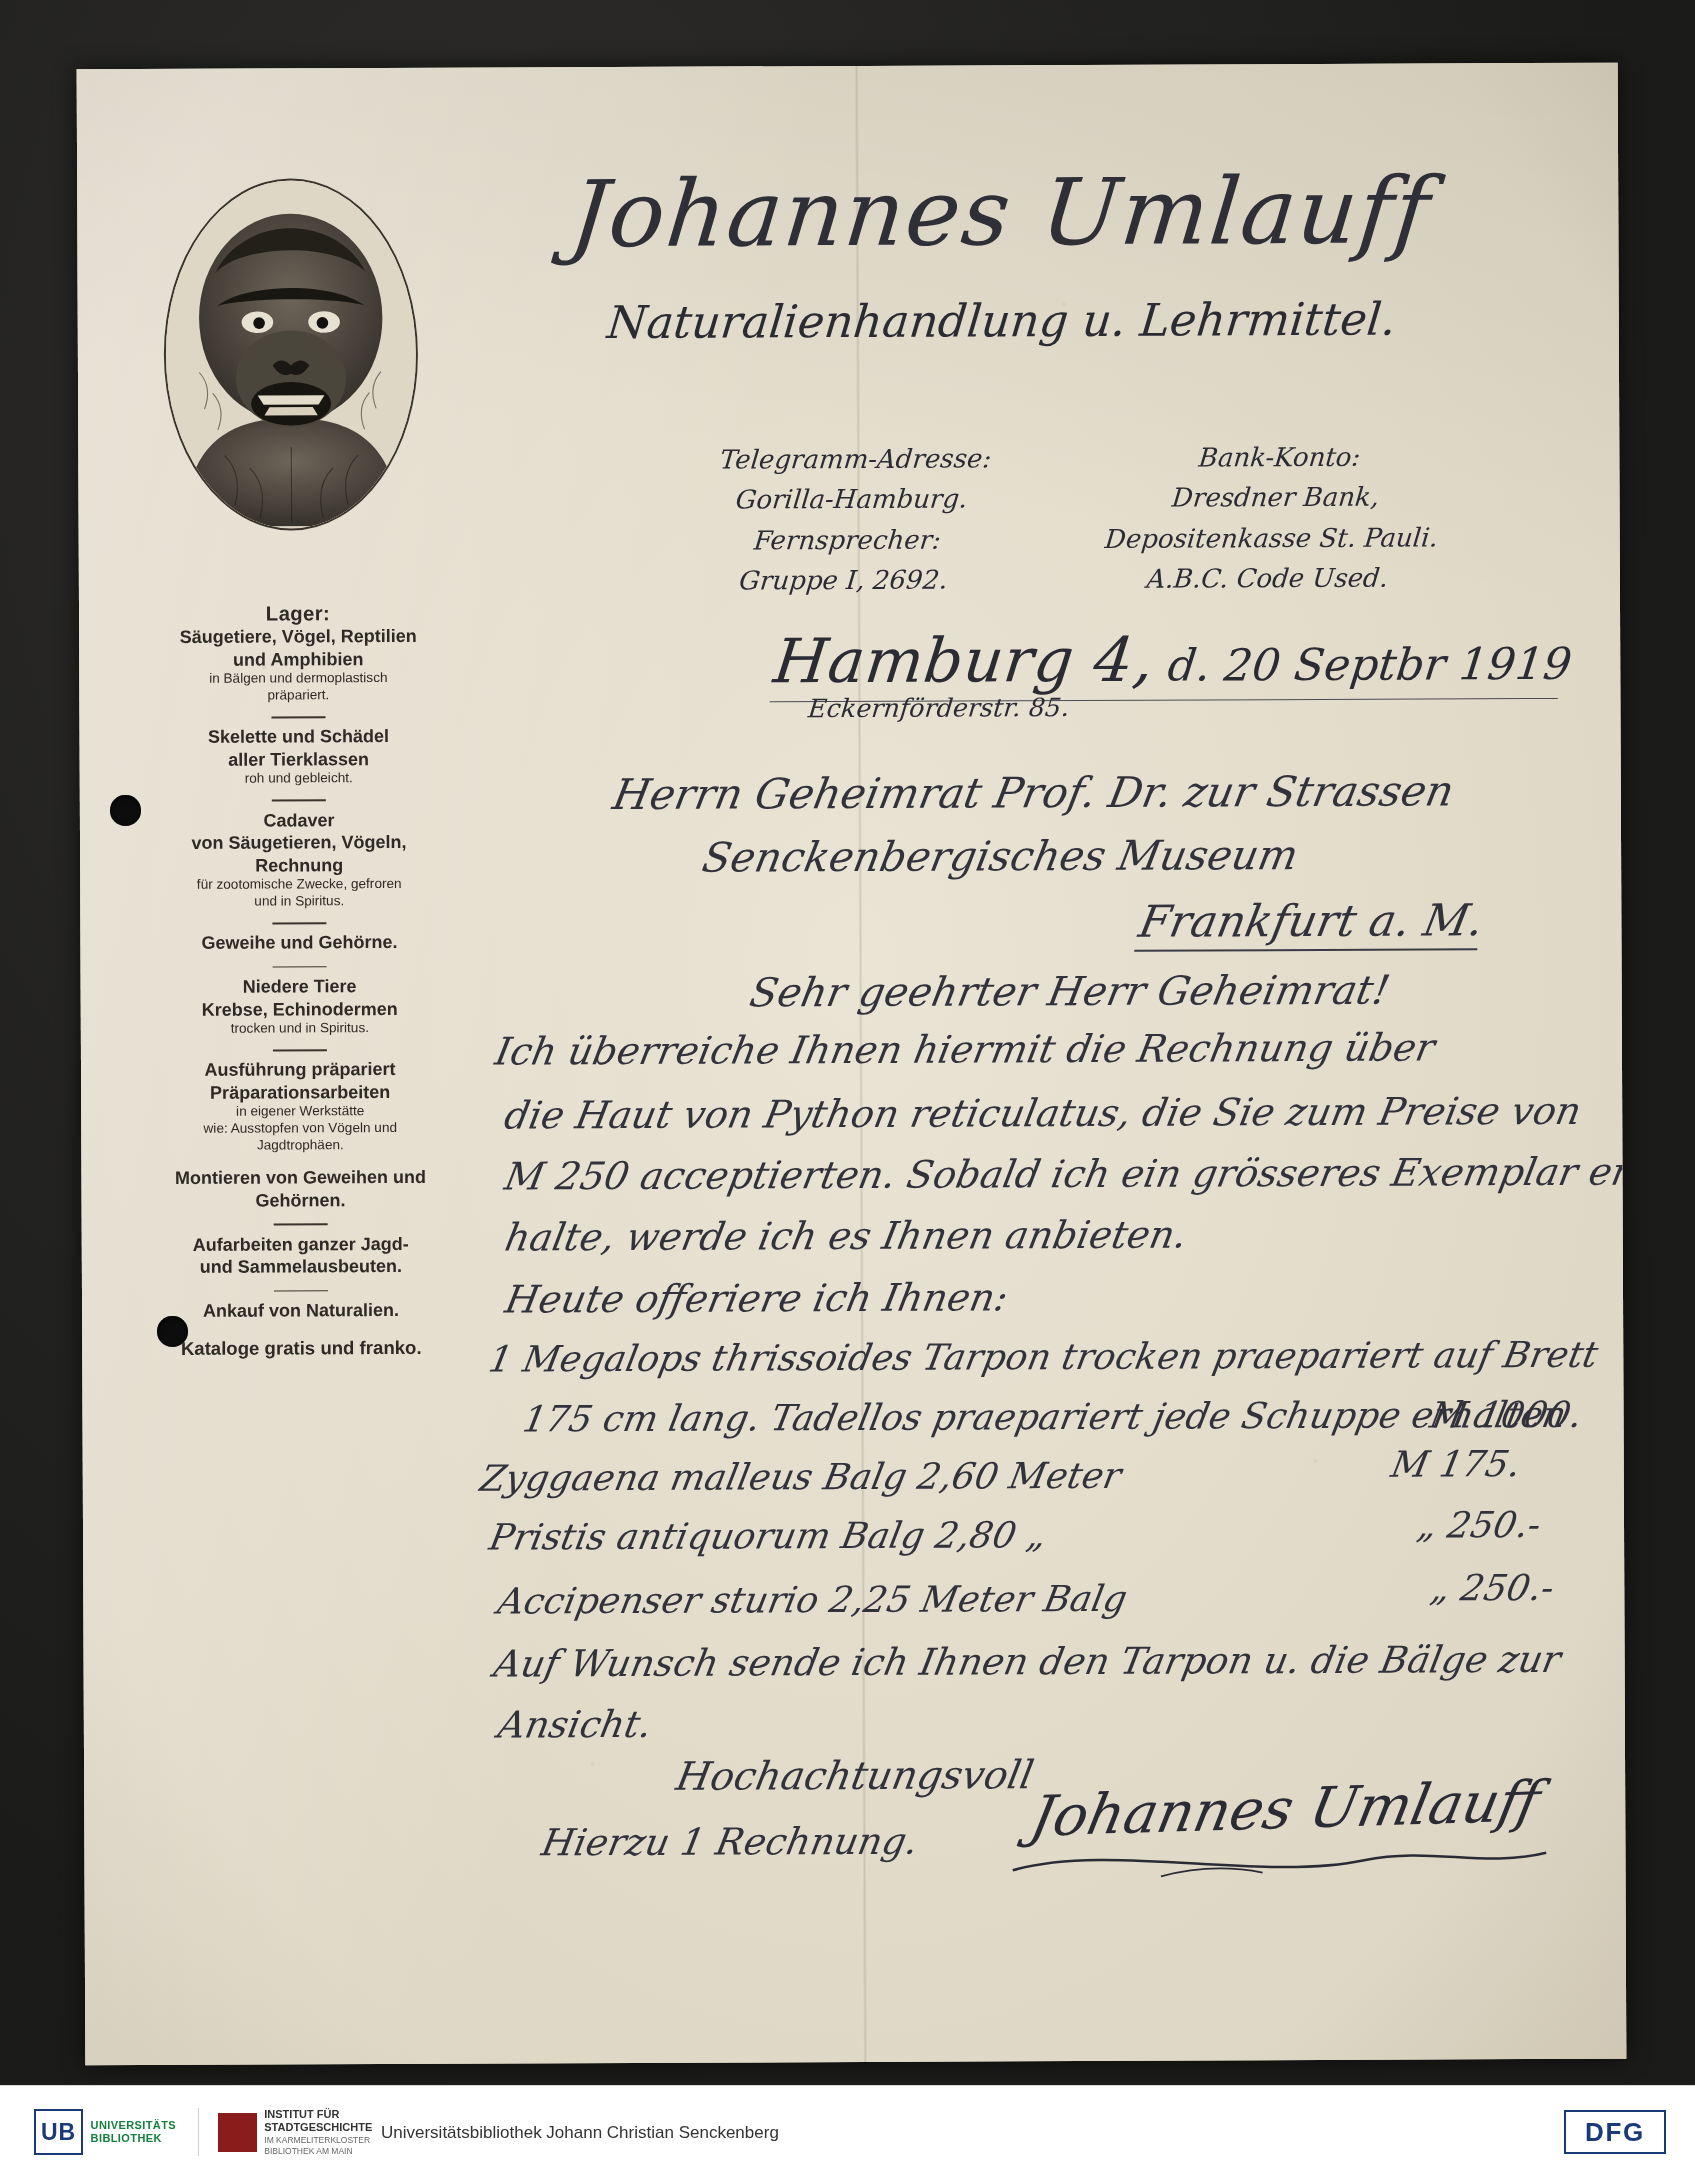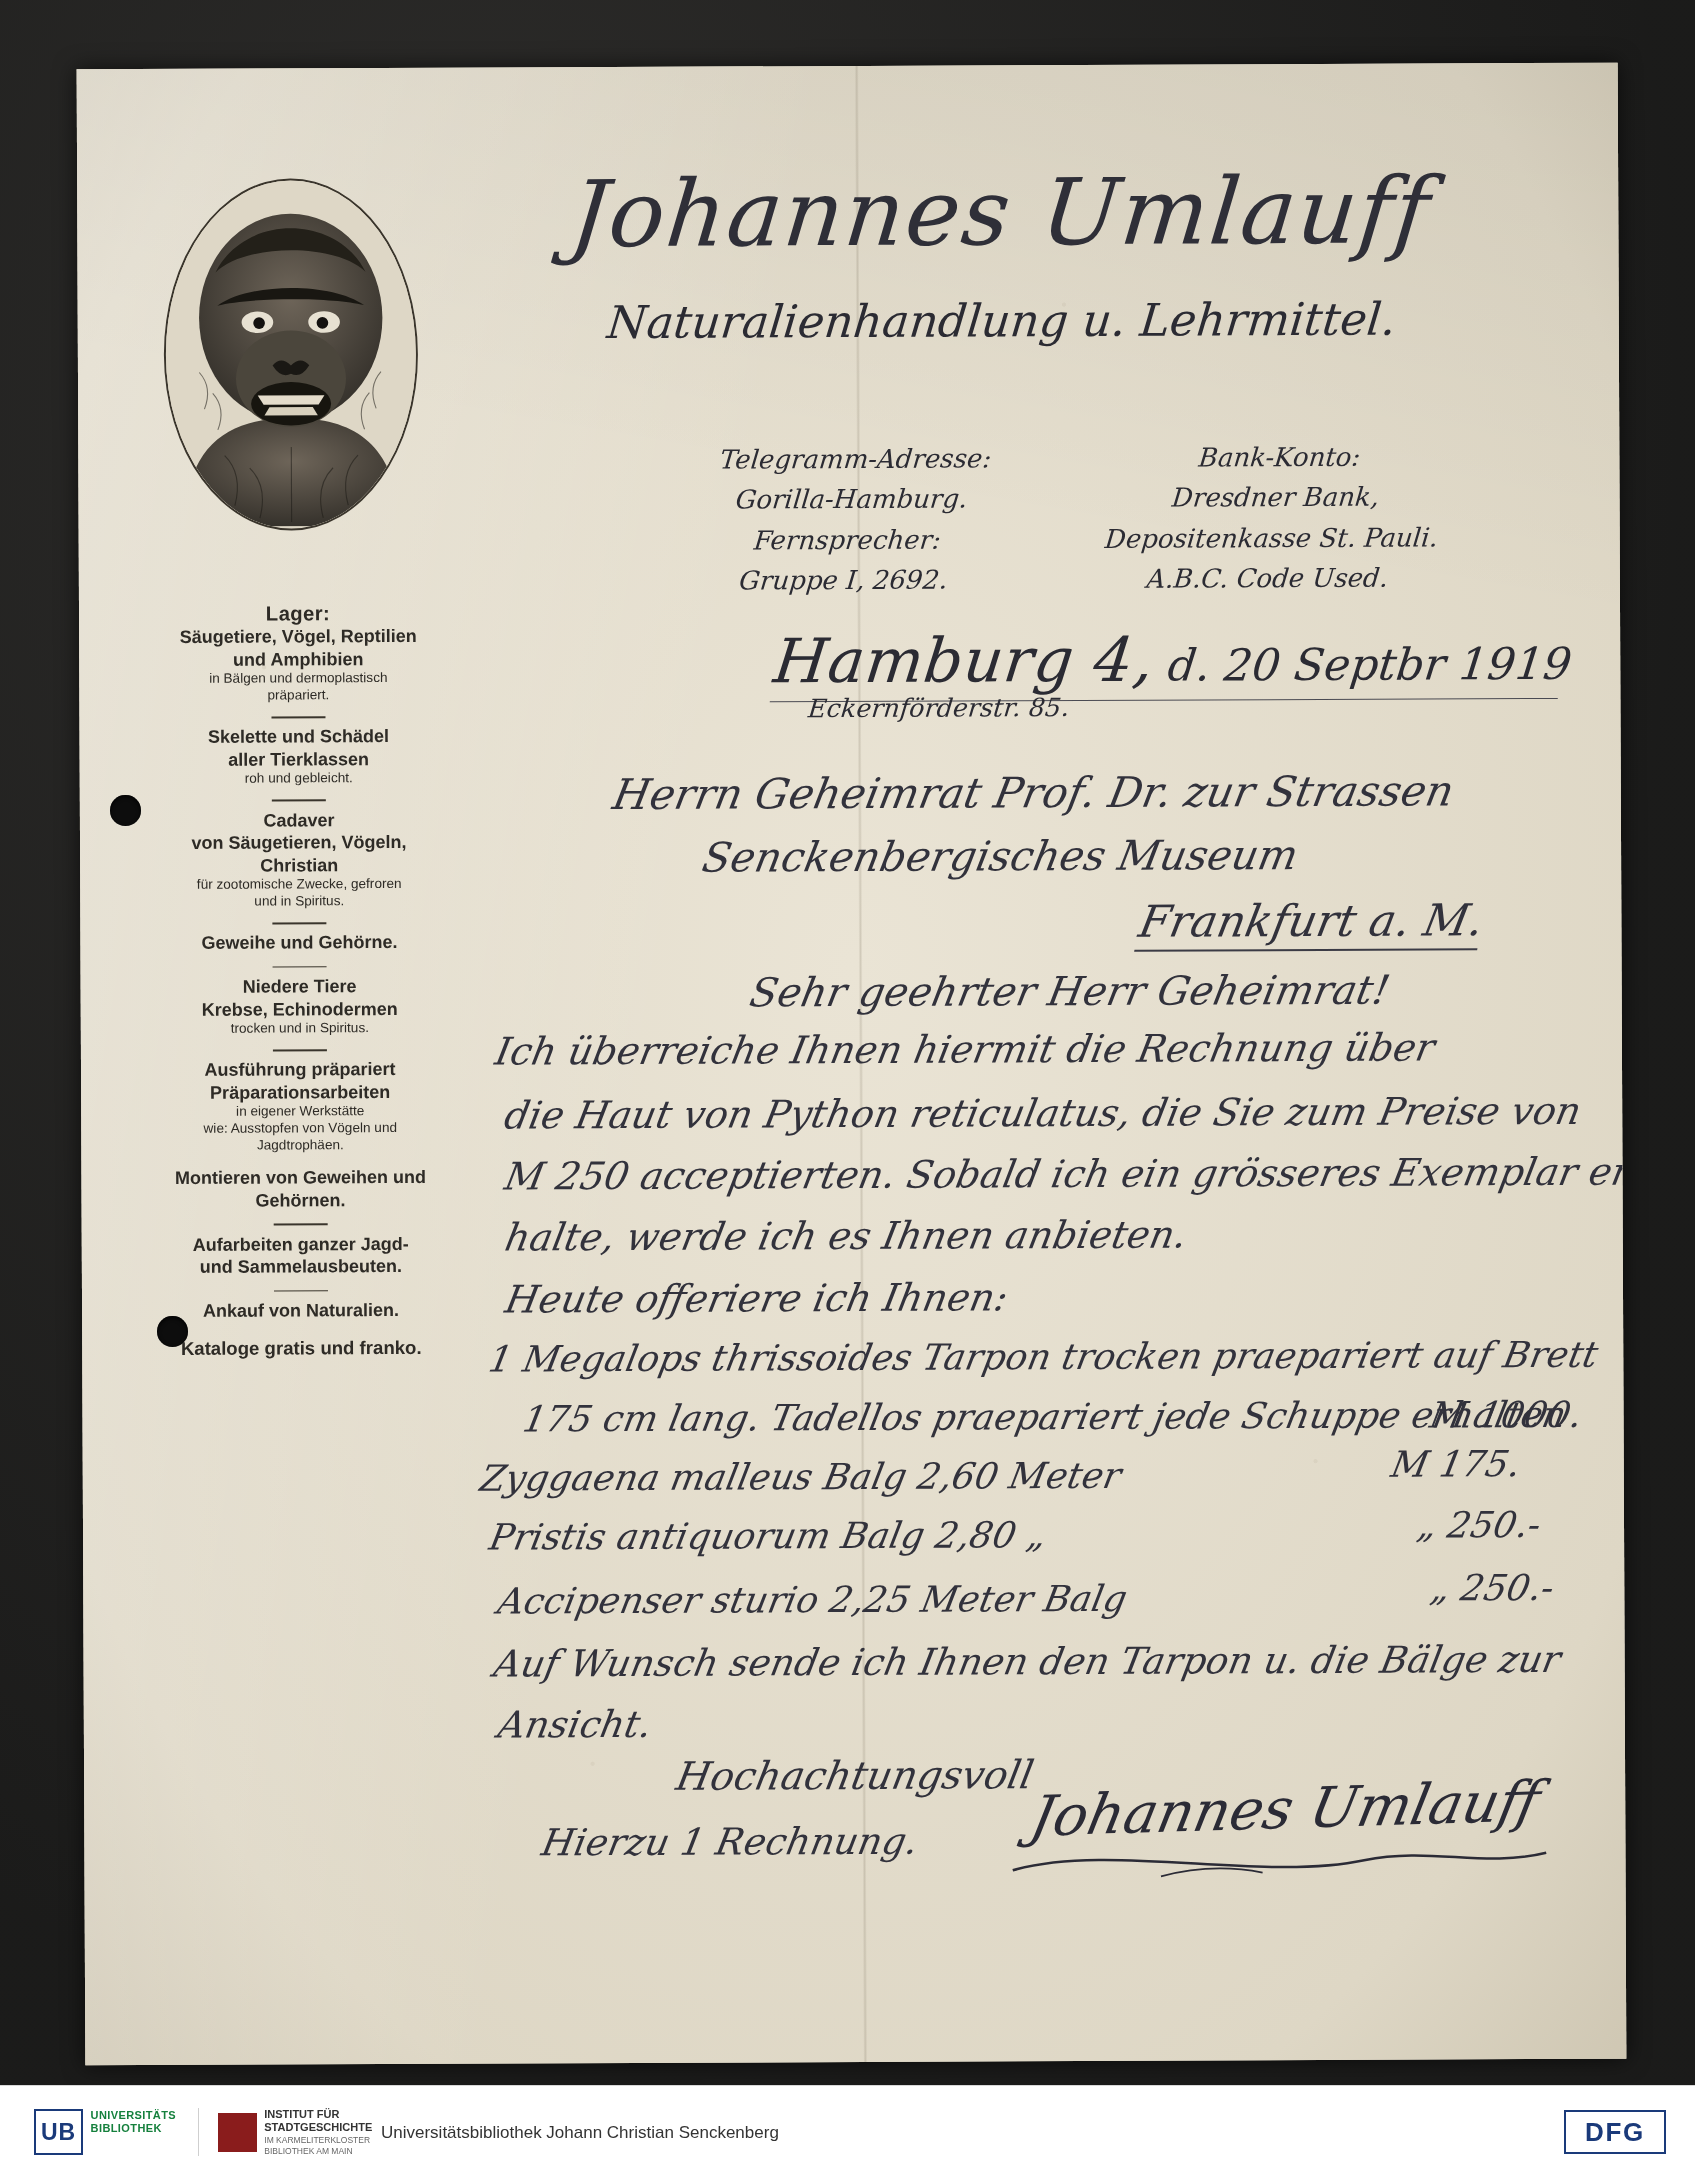--- a/index.html
+++ b/index.html
@@ -226,21 +226,21 @@
   }
   #footer-inner {
     position: absolute;
     left: 34px; top: 0;
     height: 92px;
     display: flex;
     align-items: center;
     gap: 22px;
   }
   #ub-logo {
-    display: flex; align-items: flex-start; gap: 7.6px;
+    display: flex; align-items: center; gap: 7.6px;
   }
   #ub-mark {
     width: 49px; height: 46px;
     border: 2.5px solid #1a3a7a;
     color: #1a3a7a;
     font-weight: bold;
     font-size: 23px;
     display: flex; align-items: center; justify-content: center;
     letter-spacing: 0.8px;
   }
@@ -360,21 +360,21 @@
       <div class="rule"></div>
       <div class="blk">
         <div class="b2">Skelette und Schädel</div>
         <div class="b2">aller Tierklassen</div>
         <div class="s1">roh und gebleicht.</div>
       </div>
       <div class="rule"></div>
       <div class="blk">
         <div class="b2">Cadaver</div>
         <div class="b2">von Säugetieren, Vögeln,</div>
-        <div class="b2">Christian</div>
+        <div class="b2">Rechnung</div>
         <div class="s1">für zootomische Zwecke, gefroren</div>
         <div class="s1">und in Spiritus.</div>
       </div>
       <div class="rule"></div>
       <div class="blk">
         <div class="b2">Geweihe und Gehörne.</div>
       </div>
       <div class="rule"></div>
       <div class="blk">
         <div class="b2">Niedere Tiere</div>

